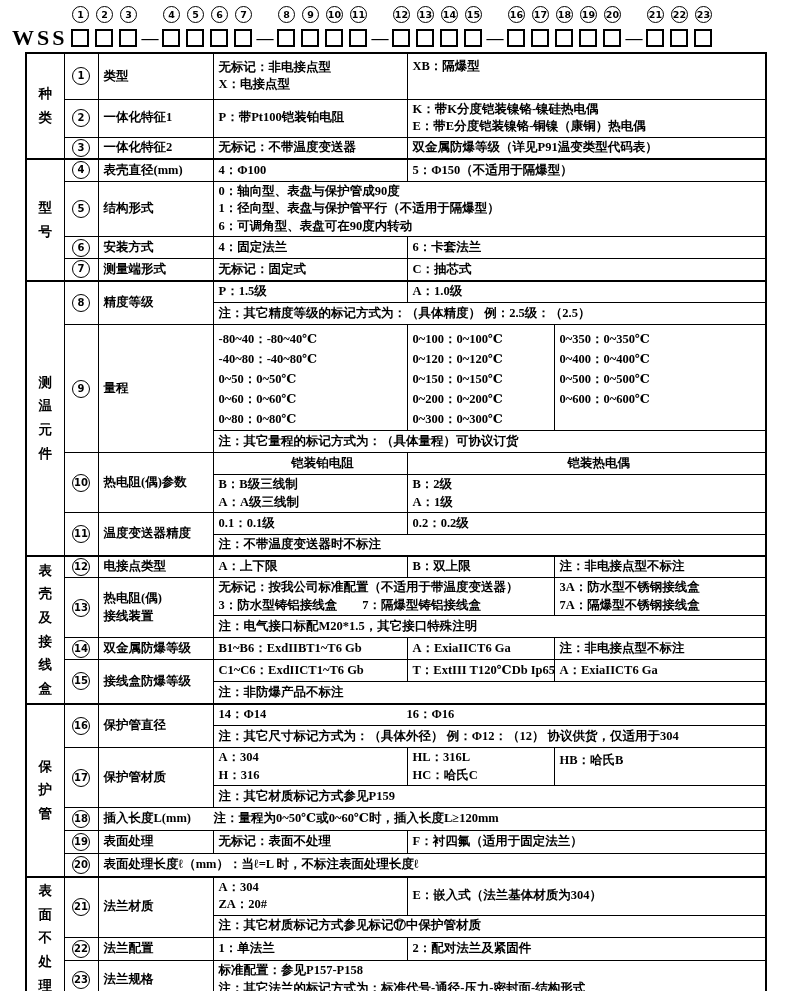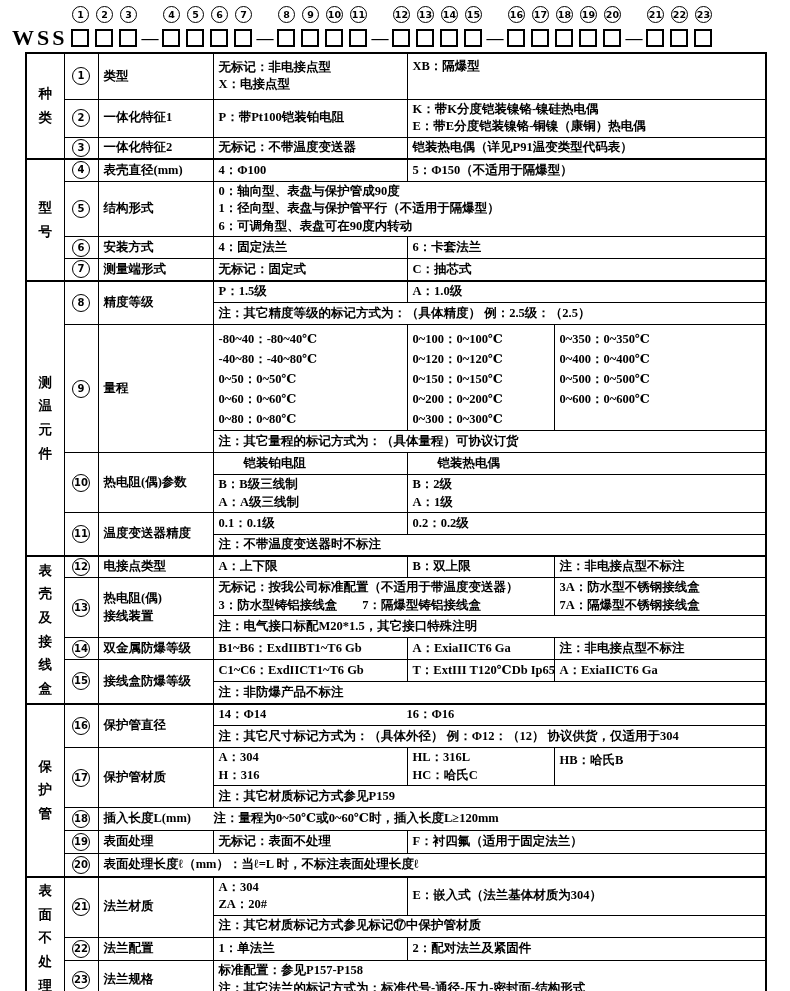--- a/index.html
+++ b/index.html
@@ -32,21 +32,21 @@
     padding:1px 5px;vertical-align:middle;
     font-size:12.5px;font-weight:bold;line-height:1.4;
     overflow:hidden;
   }
   tr.sec td{border-top:2px solid #000;}
   td.g{padding:0;text-align:center;}
   .v{width:15px;margin:0 auto;word-break:break-all;line-height:1.75;font-size:13.5px;}
   td.n{text-align:center;padding:0;}
   td.n .cn{width:16px;height:16px;font-size:10px;}
   td.top{vertical-align:top;padding-top:4px;}
-  td.hd{text-align:left;padding-left:30px;}
+  td.hd{text-align:center;padding-left:30px;}
   .ln{white-space:nowrap;}
   .p0{display:inline-block;width:188px;}
   .mlbl{display:inline-block;width:110px;}
 </style>
 </head>
 <body>
 
 <div class="page">
 
   <div class="code">
@@ -204,21 +204,21 @@
     </tr>
     <tr style="height:22px">
       <td class="n"><span class="cn">3</span></td>
       <td>
             <div class="ln">一体化特征2</div>
           </td>
       <td>
             <div class="ln">无标记：不带温度变送器</div>
           </td>
       <td colspan="2">
-            <div class="ln">铠装热电偶（详见P91温变类型代码表）</div>
+            <div class="ln">双金属防爆等级（详见P91温变类型代码表）</div>
           </td>
     </tr>
 
     <tr class="sec" style="height:22px">
       <td class="g" rowspan="4">
             <div class="v">型号</div>
           </td>
       <td class="n"><span class="cn">4</span></td>
       <td>
             <div class="ln">表壳直径(mm)</div>

